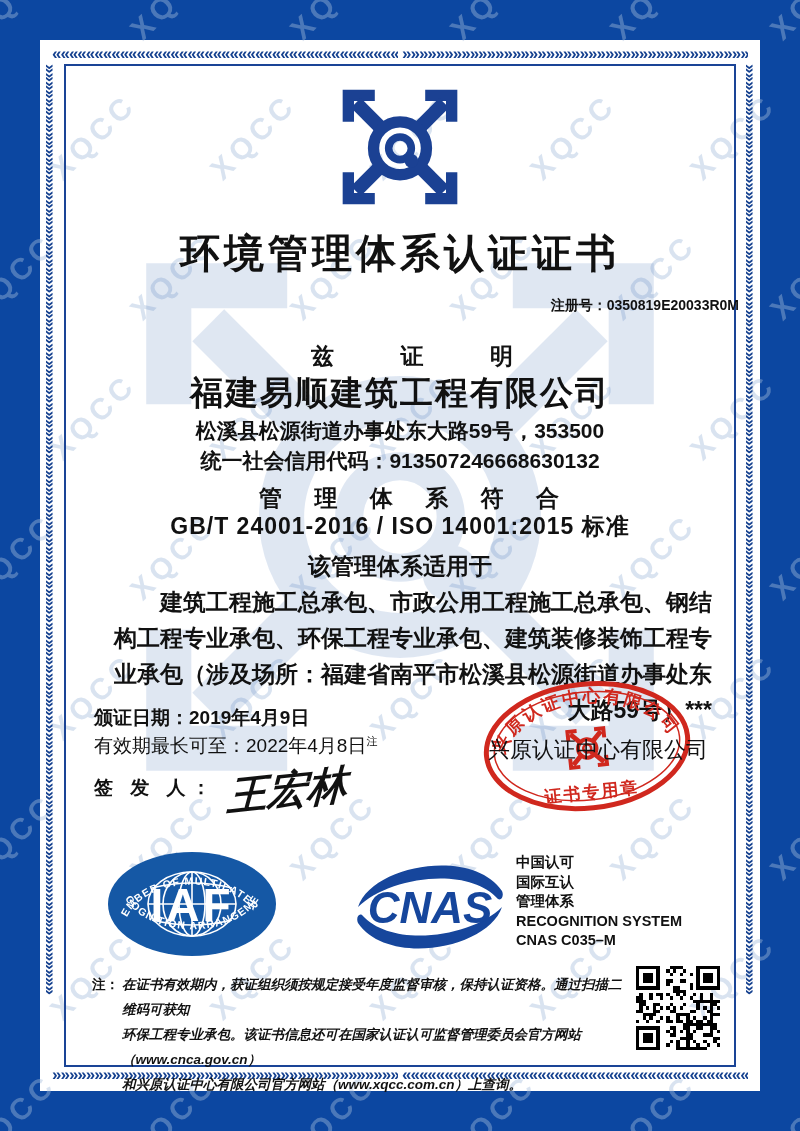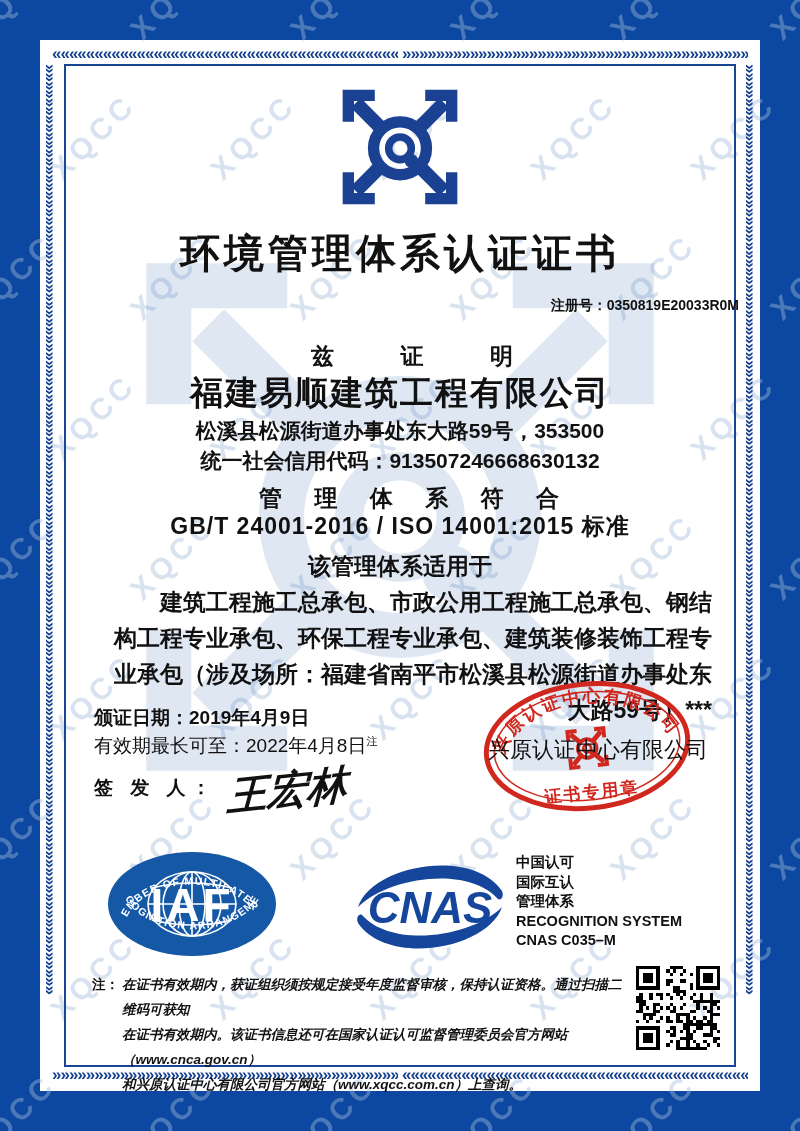--- a/index.html
+++ b/index.html
@@ -241,21 +241,21 @@
     <div>国际互认</div>
     <div>管理体系</div>
     <div>RECOGNITION SYSTEM</div>
     <div>CNAS C035–M</div>
   </div>
 
   <div class="abs footer">
     <span class="flabel">注：</span>
     <div class="flines">
       <div>在证书有效期内，获证组织须按规定接受年度监督审核，保持认证资格。通过扫描二维码可获知</div>
-      <div>在证书有效期内。该证书信息还可在国家认证认可监督管理委员会官方网站（www.cnca.gov.cn）</div>
+      <div>环保工程专业承包。该证书信息还可在国家认证认可监督管理委员会官方网站（www.cnca.gov.cn）</div>
       <div>和兴原认证中心有限公司官方网站（www.xqcc.com.cn）上查询。</div>
     </div>
   </div>
 
   <svg class="abs qr" id="qrSvg" viewBox="0 0 25 25" shape-rendering="crispEdges">
       <rect x="10" y="0" width="1" height="1" fill="#000"></rect>
       <rect x="11" y="0" width="1" height="1" fill="#000"></rect>
       <rect x="12" y="0" width="1" height="1" fill="#000"></rect>
       <rect x="13" y="0" width="1" height="1" fill="#000"></rect>
       <rect x="9" y="1" width="1" height="1" fill="#000"></rect>

